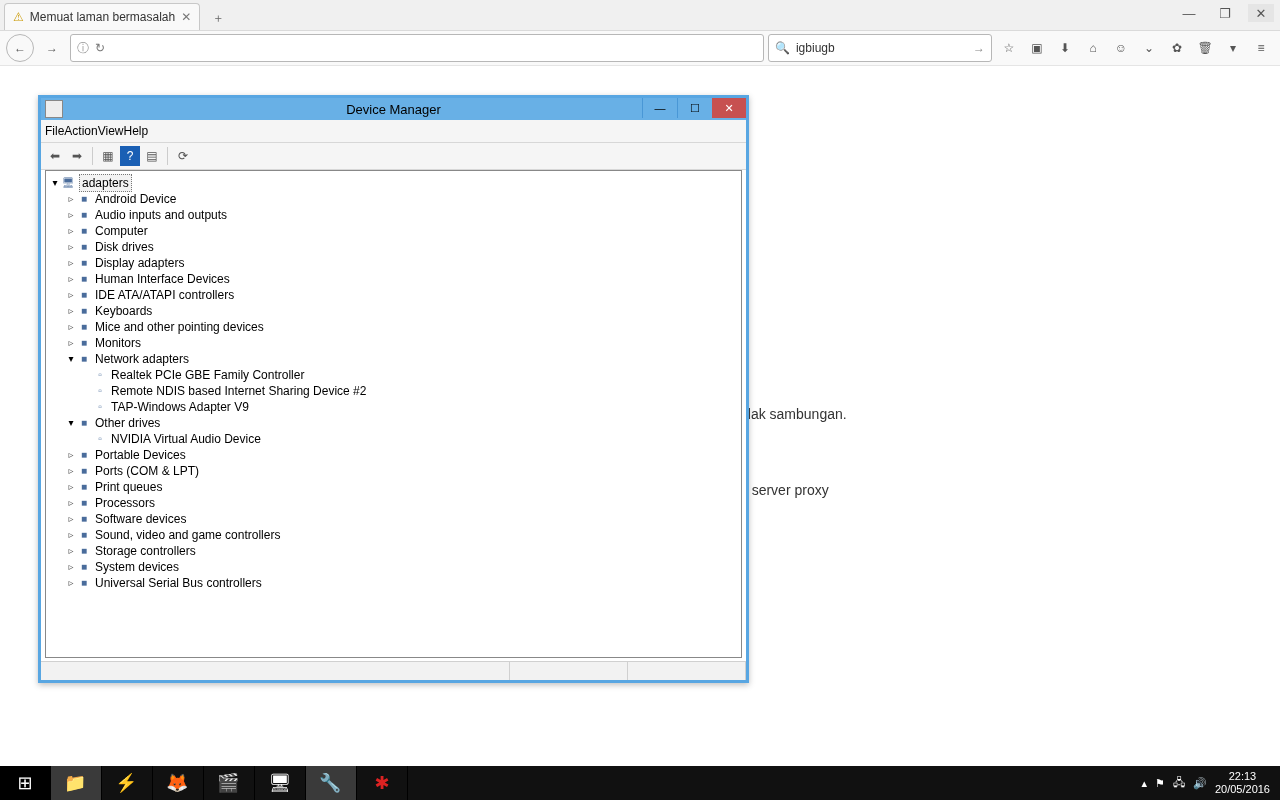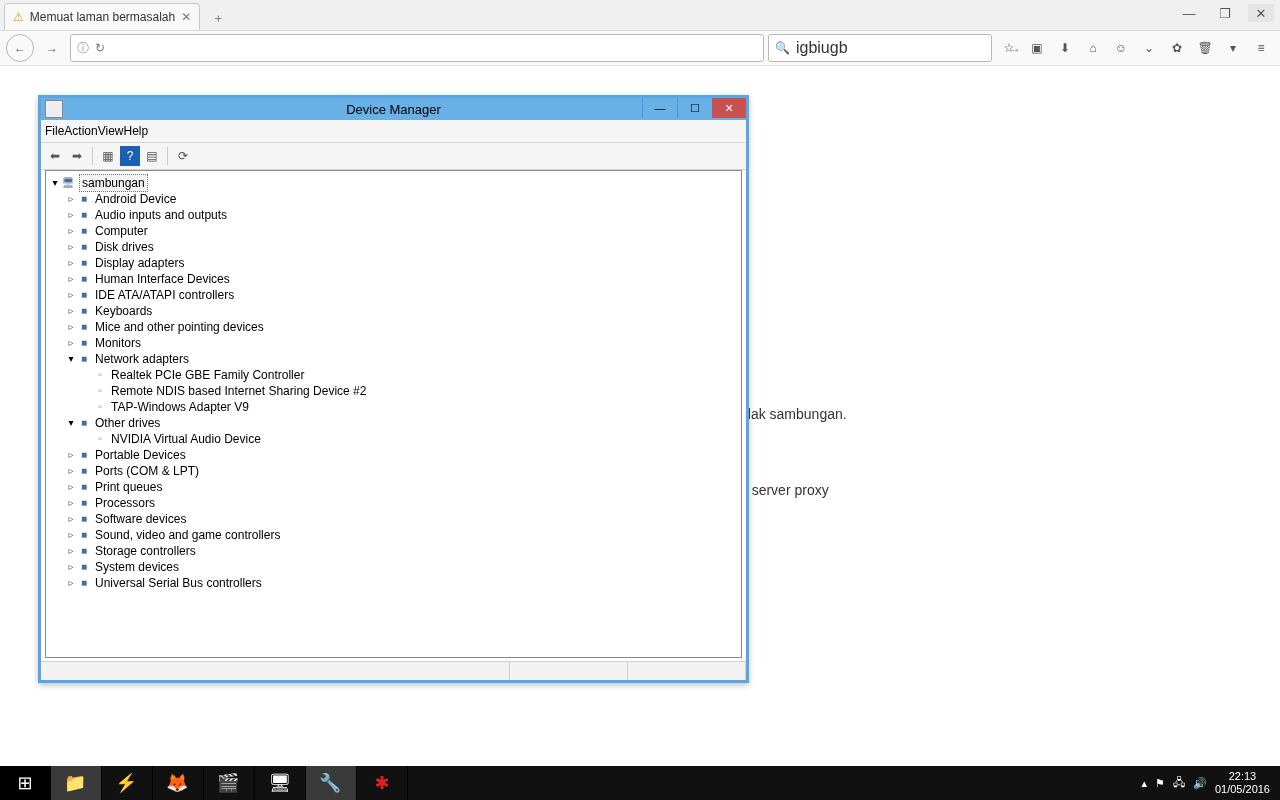--- a/index.html
+++ b/index.html
@@ -11,21 +11,21 @@
 .tab .close{margin-left:auto;color:#777;cursor:pointer}
 .newtab{width:24px;height:24px;display:flex;align-items:center;justify-content:center;color:#666;margin-left:6px}
 .window-controls-top{position:absolute;right:6px;top:4px;display:flex;gap:10px;color:#555}
 .wc-btn{width:26px;height:18px;display:flex;align-items:center;justify-content:center;font-size:13px;color:#555}
 .navbar{height:34px;background:#F9F9F9;display:flex;align-items:center;gap:4px;padding:0 6px;border-bottom:1px solid #E5E5E5}
 .nav-btn{width:26px;height:26px;border:1px solid transparent;border-radius:3px;display:flex;align-items:center;justify-content:center;color:#555}
 .nav-btn.round{border:1px solid #B7B7B7;border-radius:50%}
 .url-bar{flex:1;height:26px;border:1px solid #B7B7B7;border-radius:3px;display:flex;align-items:center;padding:0 6px;gap:6px;background:#fff;color:#777;position:relative}
 .url-bar input{border:none;outline:none;flex:1;font-size:12px;color:#777;background:transparent}
 .search-bar{width:210px;height:26px;border:1px solid #B7B7B7;border-radius:3px;display:flex;align-items:center;padding:0 6px;gap:4px;background:#fff}
-.search-bar input{border:none;outline:none;flex:1;font-size:16px;color:#333;background:transparent}
+.search-bar input{border:none;outline:none;flex:1;font-size:12px;color:#333;background:transparent}
 .toolbar-icons{display:flex;gap:10px;color:#555;padding:0 4px}
 .toolbar-icons span{width:18px;text-align:center}
 
 .page-content{position:absolute;left:740px;top:400px;color:#333;font-size:14px;line-height:28px}
 
 .dm-window{position:absolute;left:38px;top:95px;width:705px;height:582px;background:#FFF;border:3px solid #58A6E2;box-shadow:0 2px 6px rgba(0,0,0,0.25)}
 .dm-titlebar{height:22px;background:#68B0E6;display:flex;align-items:center;padding:0 4px;position:relative}
 .dm-titlebar .dm-icon{width:16px;height:16px;background:#EEE;display:inline-block;margin-right:6px;border:1px solid #888}
 .dm-title{position:absolute;left:0;right:0;text-align:center;font-size:13px;color:#000}
 .dm-winbtns{position:absolute;right:0;top:0;display:flex}
@@ -126,21 +126,21 @@
       <div class="tbtn">▦</div>
       <div class="tbtn" style="background:#1A5FB4;color:#fff">?</div>
       <div class="tbtn">▤</div>
       <div class="sep"></div>
       <div class="tbtn">⟳</div>
     </div>
     <div class="dm-tree" id="dm-tree">
         <div class="tree-row">
           <span class="arrow open">▾</span>
           <span class="ticon">🖥</span>
-          <span class="root-label">sambungan</span>
+          <span class="root-label">adapters</span>
         </div>
         <div class="tree-row">
           <span class="spacer"></span>
           <span class="arrow ">▹</span>
           <span class="ticon">■</span>
           <span>Android Device</span>
         </div>
         <div class="tree-row">
           <span class="spacer"></span>
           <span class="arrow ">▹</span>
@@ -308,17 +308,17 @@
     <div class="task-btn">
         <span style="color:#D22">✱</span>
       </div>
     <div class="systray">
       <span>▴</span>
       <span>⚑</span>
       <span>🖧</span>
       <span>🔊</span>
       <div class="clock">
         <div>22:13</div>
-        <div>01/05/2016</div>
+        <div>20/05/2016</div>
       </div>
     </div>
   </div>
 </div>
 
 </body></html>

